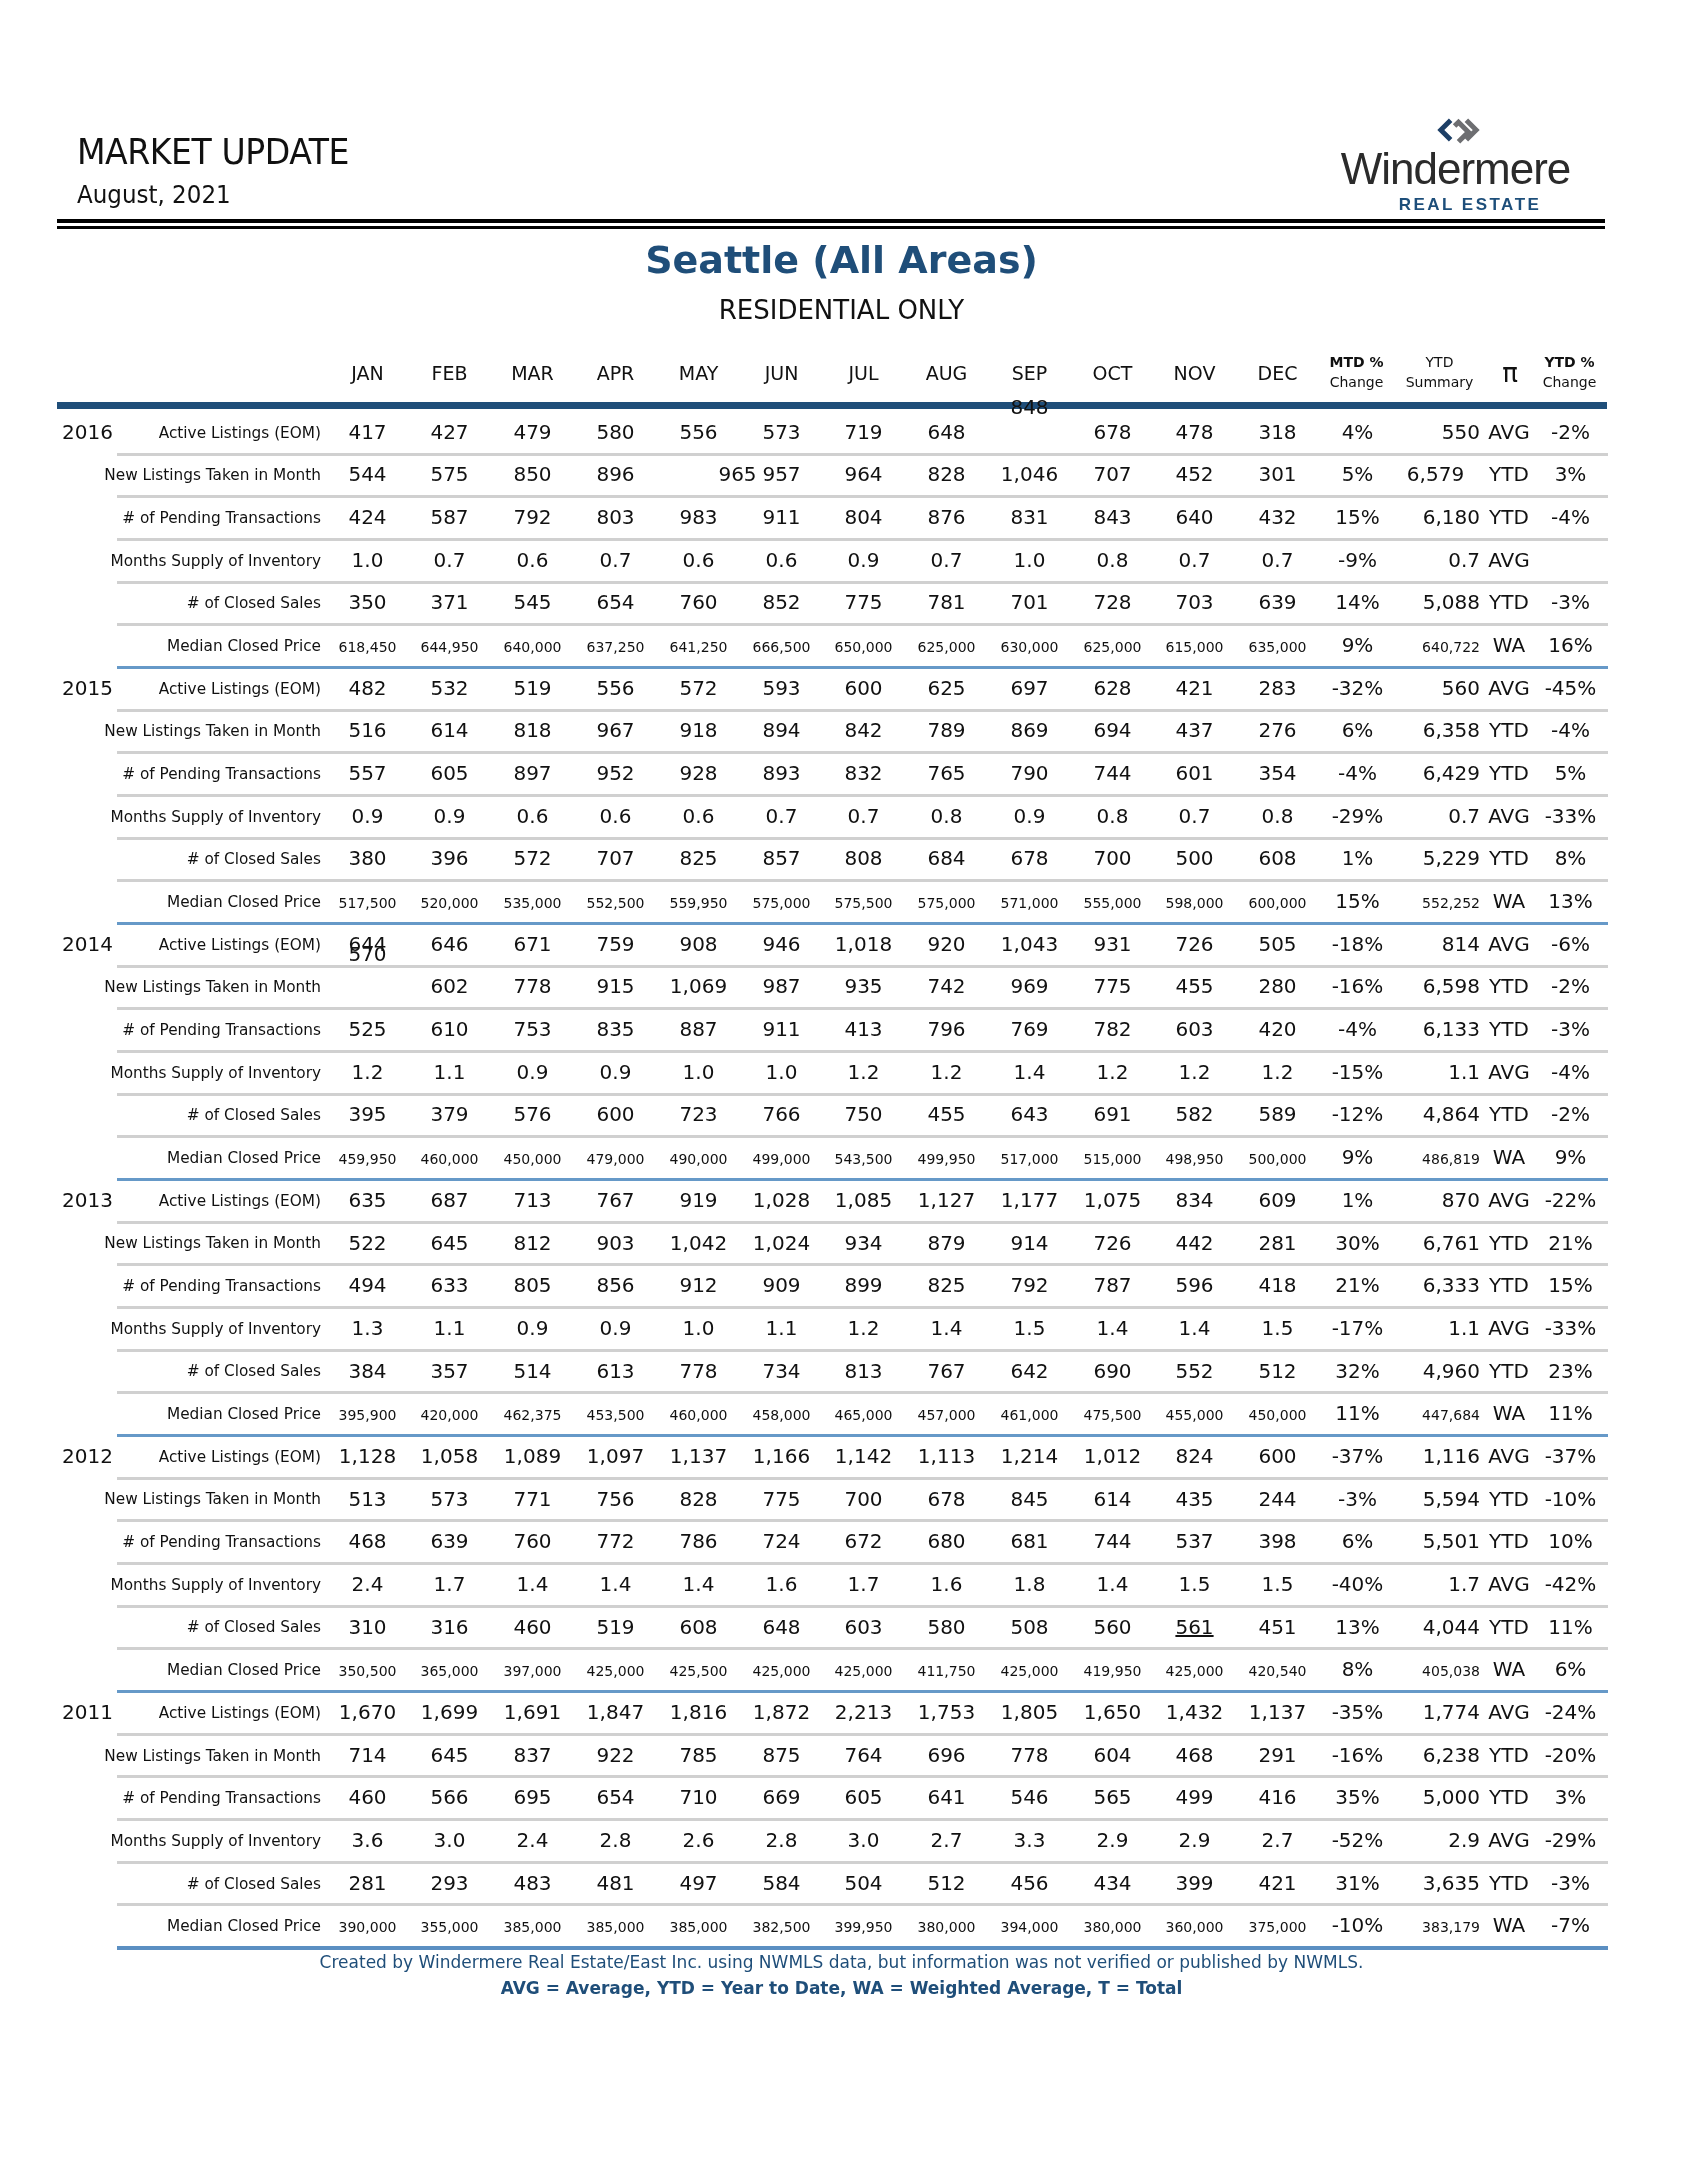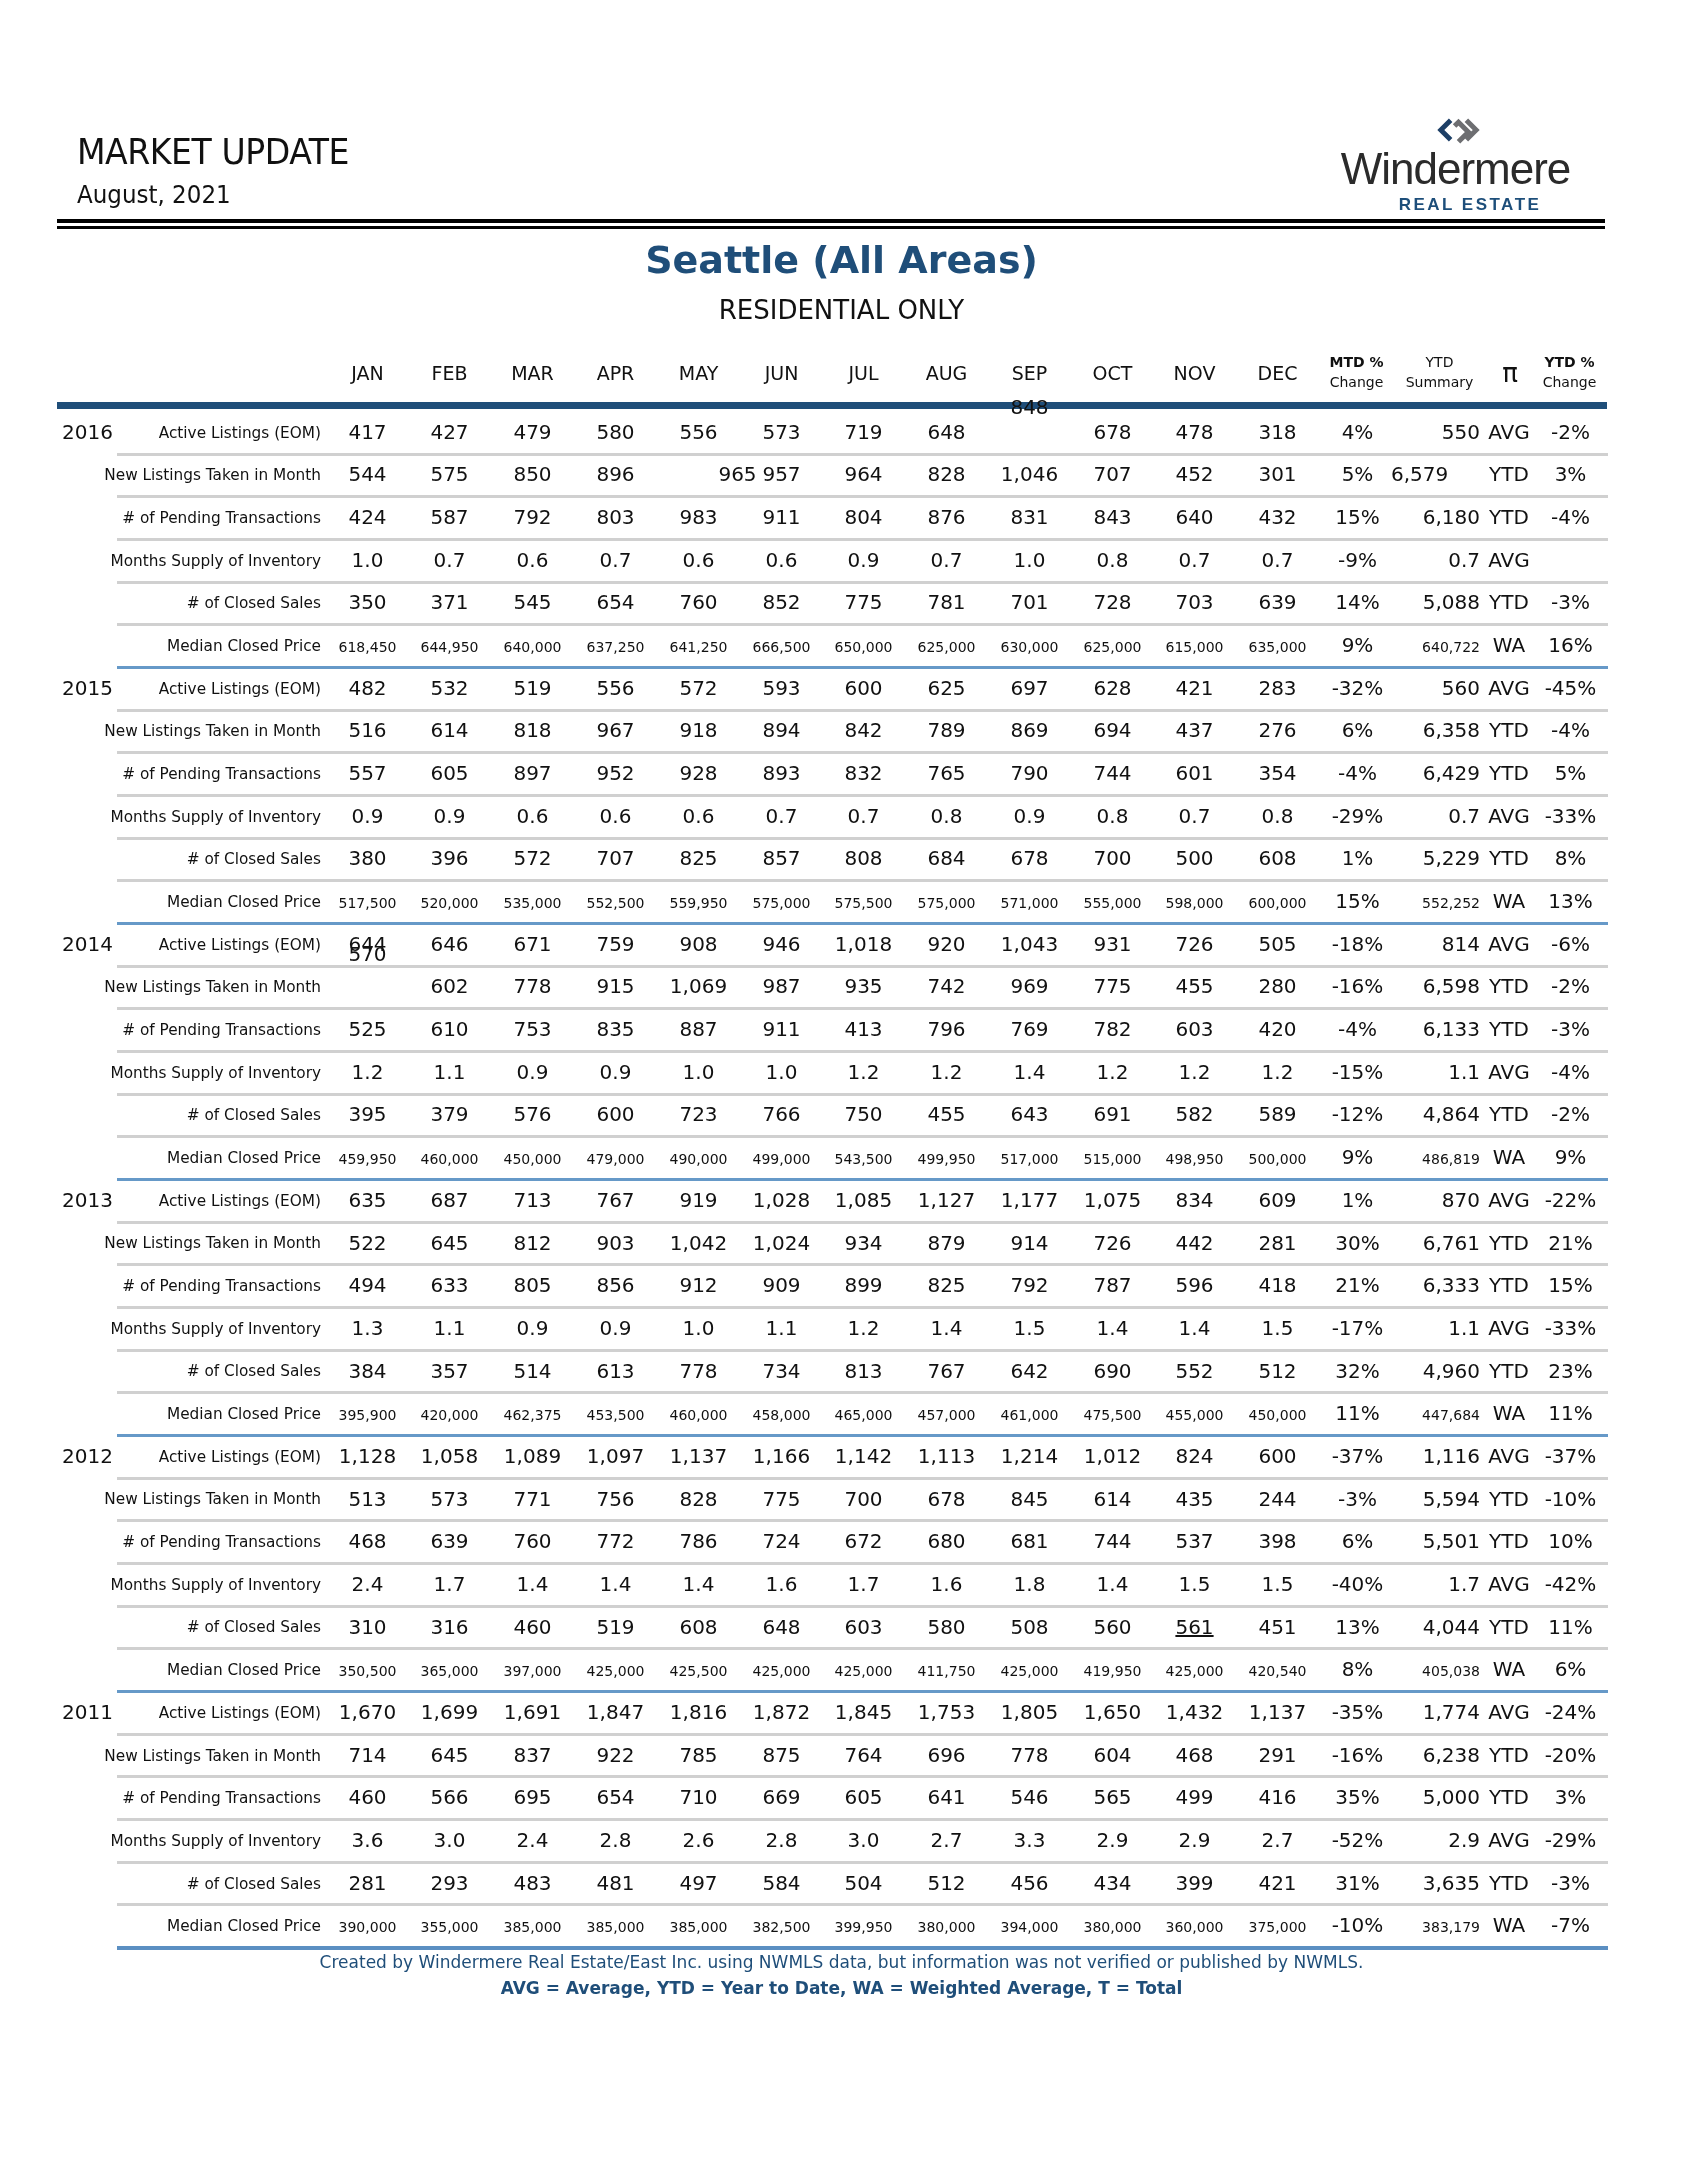--- a/index.html
+++ b/index.html
@@ -109,21 +109,21 @@
     <div class="abs cell" style="left: 573px; top: 462px;">896</div>
     <div class="abs cell" style="left: 695px; top: 462px;">965</div>
     <div class="abs cell" style="left: 739px; top: 462px;">957</div>
     <div class="abs cell" style="left: 821px; top: 462px;">964</div>
     <div class="abs cell" style="left: 904px; top: 462px;">828</div>
     <div class="abs cell" style="left: 987px; top: 462px;">1,046</div>
     <div class="abs cell" style="left: 1070px; top: 462px;">707</div>
     <div class="abs cell" style="left: 1152px; top: 462px;">452</div>
     <div class="abs cell" style="left: 1235px; top: 462px;">301</div>
     <div class="abs cell" style="left: 1315px; width: 85px; top: 462px;">5%</div>
-    <div class="abs cell" style="left: 1391px; width: 89px; top: 462px; text-align: left;">6,579</div>
+    <div class="abs cell" style="left: 1391px; width: 89px; top: 462px; text-align: center;">6,579</div>
     <div class="abs cell" style="left: 1487px; width: 44px; top: 462px;">YTD</div>
     <div class="abs cell" style="left: 1533px; width: 75px; top: 462px;">3%</div>
     <div class="abs rowline" style="top: 495px;"></div>
     <div class="abs rowlbl" style="top: 509px;"># of Pending Transactions</div>
     <div class="abs cell" style="left: 325px; top: 505px;">424</div>
     <div class="abs cell" style="left: 407px; top: 505px;">587</div>
     <div class="abs cell" style="left: 490px; top: 505px;">792</div>
     <div class="abs cell" style="left: 573px; top: 505px;">803</div>
     <div class="abs cell" style="left: 656px; top: 505px;">983</div>
     <div class="abs cell" style="left: 739px; top: 505px;">911</div>
@@ -629,21 +629,21 @@
     <div class="abs cell" style="left: 1533px; width: 75px; top: 1657px;">6%</div>
     <div class="abs secline" style="top: 1690px;"></div>
     <div class="abs yearlbl" style="top: 1700px;">2011</div>
     <div class="abs rowlbl" style="top: 1704px;">Active Listings (EOM)</div>
     <div class="abs cell" style="left: 325px; top: 1700px;">1,670</div>
     <div class="abs cell" style="left: 407px; top: 1700px;">1,699</div>
     <div class="abs cell" style="left: 490px; top: 1700px;">1,691</div>
     <div class="abs cell" style="left: 573px; top: 1700px;">1,847</div>
     <div class="abs cell" style="left: 656px; top: 1700px;">1,816</div>
     <div class="abs cell" style="left: 739px; top: 1700px;">1,872</div>
-    <div class="abs cell" style="left: 821px; top: 1700px;">1,845</div>
+    <div class="abs cell" style="left: 821px; top: 1700px;">2,213</div>
     <div class="abs cell" style="left: 904px; top: 1700px;">1,753</div>
     <div class="abs cell" style="left: 987px; top: 1700px;">1,805</div>
     <div class="abs cell" style="left: 1070px; top: 1700px;">1,650</div>
     <div class="abs cell" style="left: 1152px; top: 1700px;">1,432</div>
     <div class="abs cell" style="left: 1235px; top: 1700px;">1,137</div>
     <div class="abs cell" style="left: 1315px; width: 85px; top: 1700px;">-35%</div>
     <div class="abs cell" style="left: 1391px; width: 89px; top: 1700px; text-align: right;">1,774</div>
     <div class="abs cell" style="left: 1487px; width: 44px; top: 1700px;">AVG</div>
     <div class="abs cell" style="left: 1533px; width: 75px; top: 1700px;">-24%</div>
     <div class="abs rowline" style="top: 1733px;"></div>

